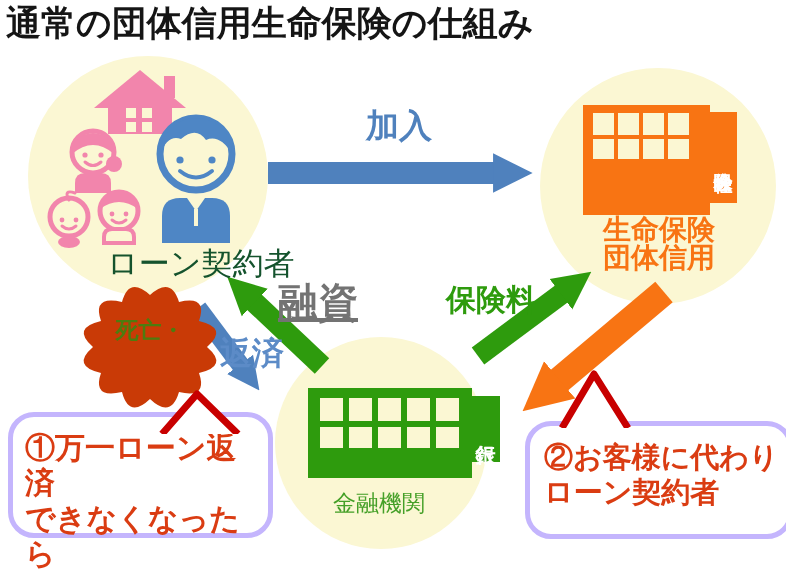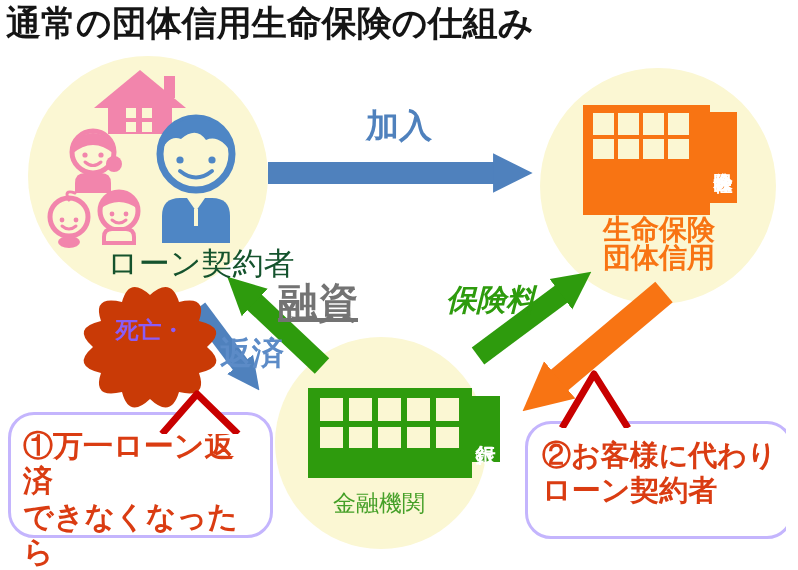--- a/index.html
+++ b/index.html
@@ -14,28 +14,28 @@
   .family-svg{left:30px;top:56px;z-index:2;}
   .diagram-svg{left:0;top:0;z-index:3;}
   .lbl{font-weight:600;white-space:nowrap;z-index:4;}
   .lbl-borrower{left:107px;top:243px;font-size:31px;color:#14532d;font-weight:500;}
   .lbl-insurer{left:570px;top:216px;width:178px;text-align:center;font-size:28px;line-height:1.0;
                color:#F87413;font-weight:600;}
   .lbl-bank{left:333px;top:488px;font-size:23px;color:#45A028;font-weight:500;}
   .lbl-join{left:366px;top:104px;font-size:33px;color:#4F81BD;}
   .lbl-loan{left:278px;top:275px;font-size:40px;color:#737373;text-decoration:underline;}
   .lbl-repay{left:220px;top:332px;font-size:32px;color:#5C8BC7;}
-  .lbl-premium{left:446px;top:280px;font-size:30px;color:#2E9B0D;font-style:italic;}
+  .lbl-premium{left:446px;top:280px;font-size:30px;color:#2E9B0D;}
   .vtag{position:absolute;writing-mode:vertical-rl;text-orientation:upright;color:#fff;
         font-weight:600;text-align:center;z-index:4;}
   .vtag-insurer{left:710px;top:112px;width:27px;height:92px;font-size:19px;line-height:27px;}
   .vtag-bank{left:472px;top:396px;width:28px;height:66px;font-size:20px;line-height:28px;}
-  .burst-text{left:83px;top:317px;width:134px;text-align:center;color:#8b5cf6;font-weight:700;
+  .burst-text{left:83px;top:317px;width:134px;text-align:center;color:#4d7c0f;font-weight:700;
               font-size:23px;line-height:1.2;z-index:4;}
-  .callout{position:absolute;box-sizing:border-box;background:#fff;border:3px solid #c4b5fd;
+  .callout{position:absolute;box-sizing:border-box;background:#fff;border:5px solid #c4b5fd;
            border-radius:26px;color:#DA3C12;font-weight:700;z-index:6;}
   .callout-left{left:8px;top:412px;width:265px;height:126px;font-size:30px;line-height:1.18;
                 padding:13px 6px 6px 12px;}
   .callout-right{left:525px;top:421px;width:268px;height:118px;font-size:29px;line-height:1.2;
                  padding:14px 6px 16px 14px;}
   .tail{position:absolute;z-index:7;}
   .tail-left{left:152px;top:388px;}
   .tail-right{left:548px;top:368px;}
 </style>
 </head>

